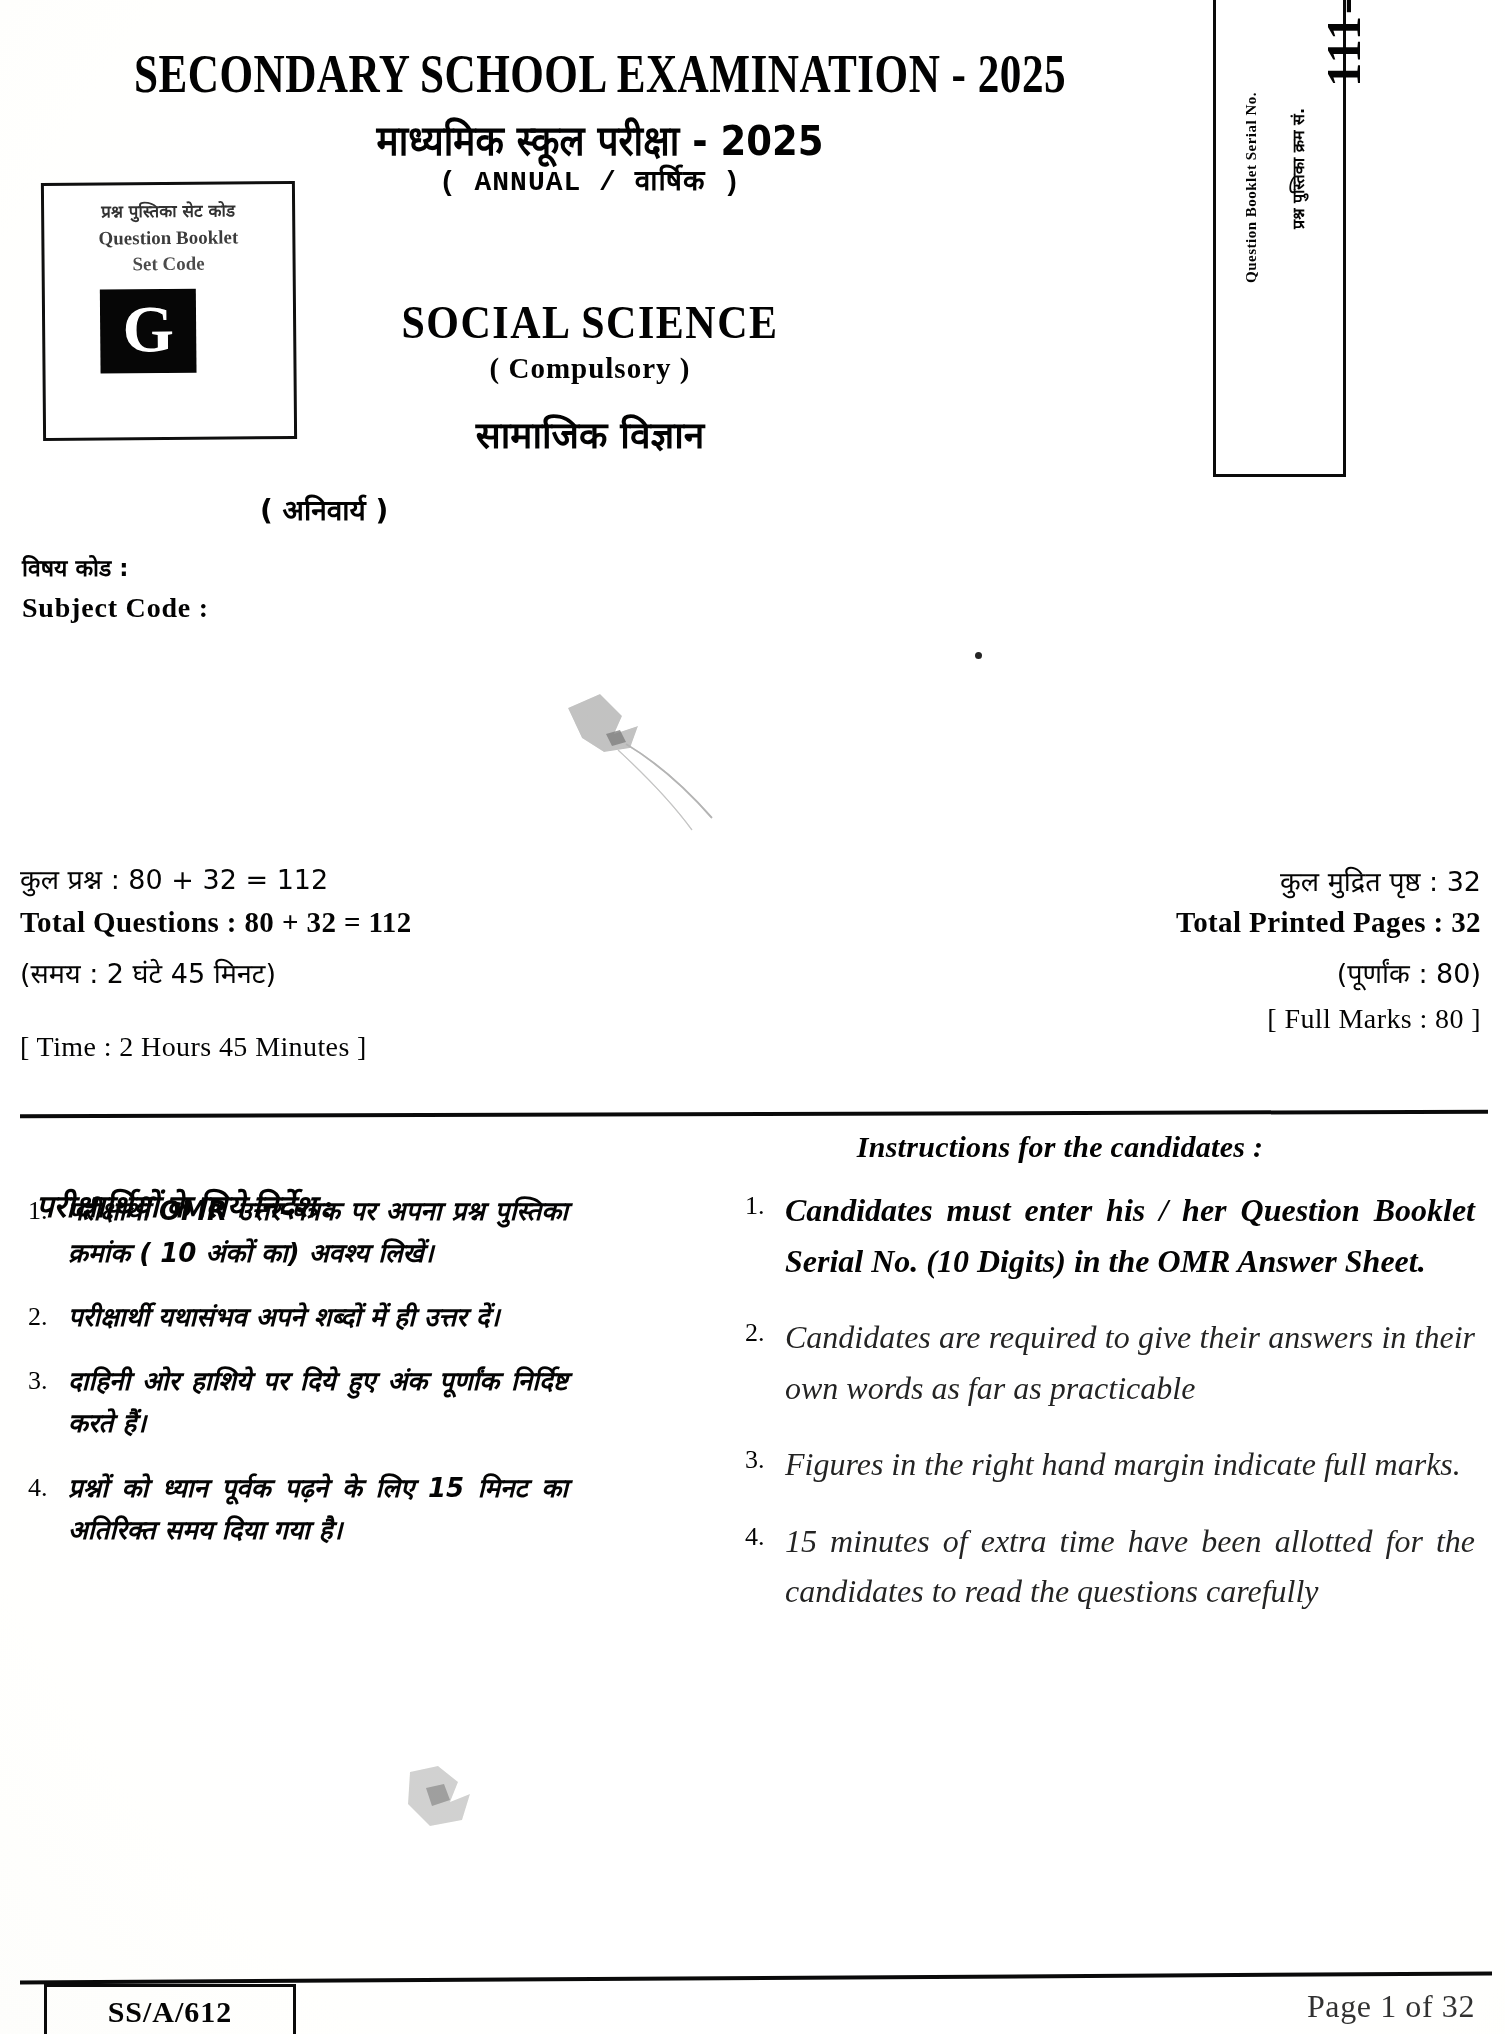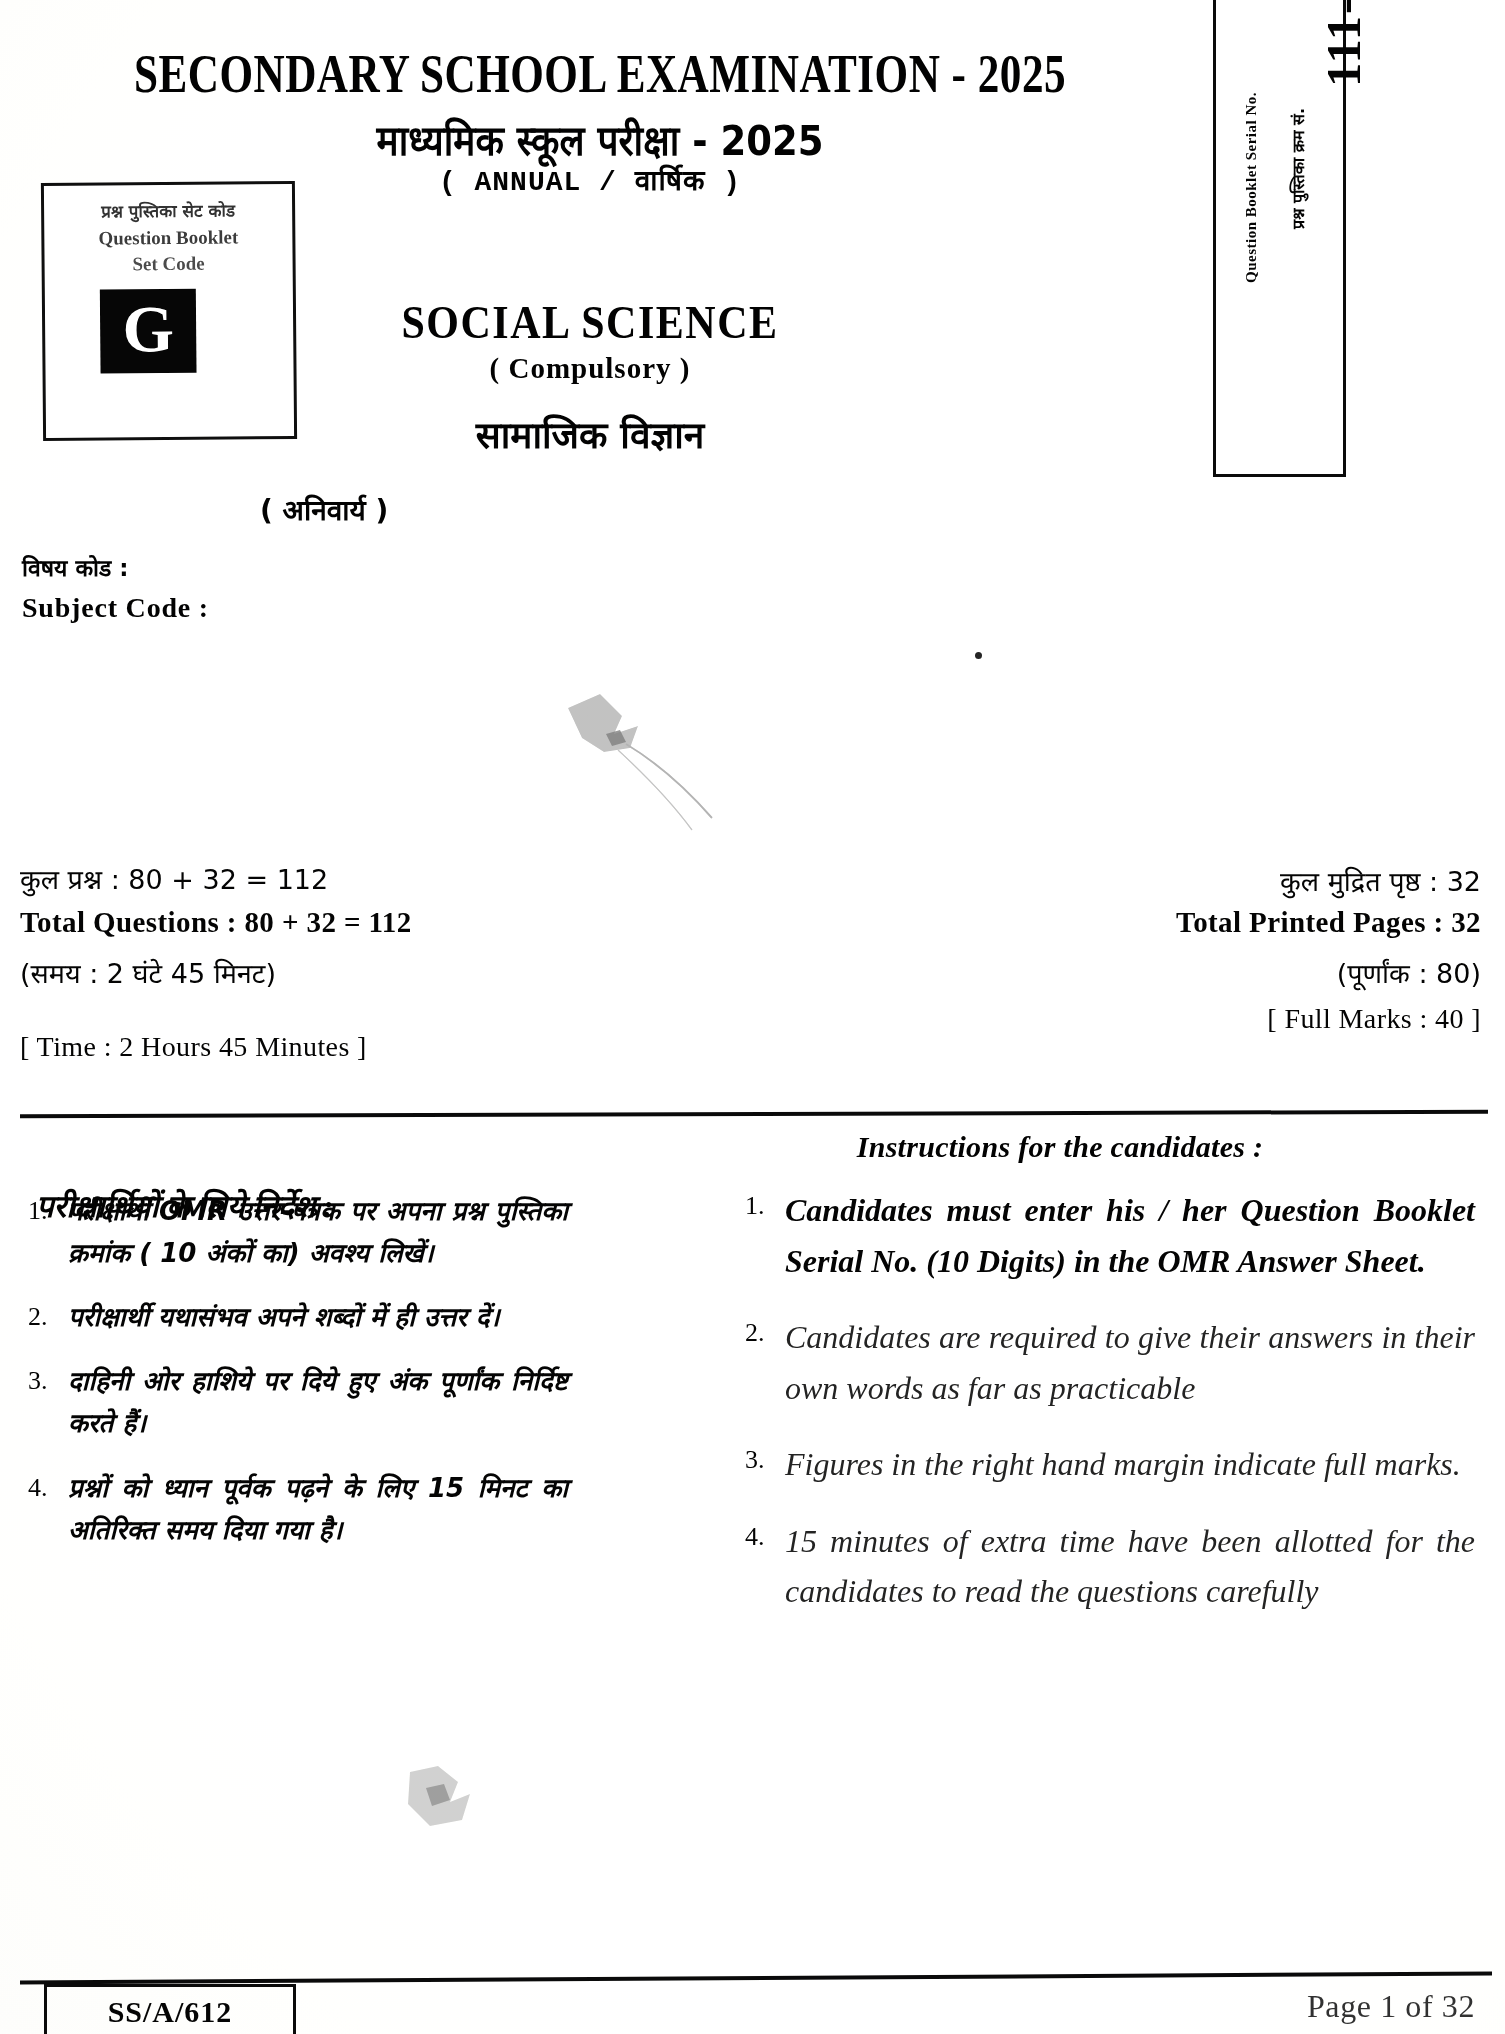--- a/index.html
+++ b/index.html
@@ -461,21 +461,21 @@
 <div id="subjcode-en" class="ink">Subject Code :</div>
 
 <div class="meta-left meta-hi" style="top:860px;text-align:center;">कुल प्रश्न : 80 + 32 = 112</div>
 <div class="meta-left meta-en-b" style="top:906px;">Total Questions : 80 + 32 = 112</div>
 <div class="meta-left meta-hi" style="top:954px;">(समय : 2 घंटे 45 मिनट)</div>
 <div class="meta-left meta-en" style="top:1003px;margin-top:28px;">[ Time : 2 Hours 45 Minutes ]</div>
 
 <div class="meta-right meta-hi" style="top:862px;">कुल मुद्रित पृष्ठ : 32</div>
 <div class="meta-right meta-en-b" style="top:906px;">Total Printed Pages : 32</div>
 <div class="meta-right meta-hi" style="top:954px;">(पूर्णांक : 80)</div>
-<div class="meta-right meta-en" style="top:1003px;">[ Full Marks : 40 ]</div>
+<div class="meta-right meta-en" style="top:1003px;">[ Full Marks : 80 ]</div>
 
 <svg id="artifact-center" class="smudge" viewBox="0 0 190 150">
   <path d="M8 18 L40 4 L62 26 L54 44 L78 36 L70 58 L44 62 L22 48 Z" fill="#7d7d7d" opacity=".75"></path>
   <path d="M46 44 L60 40 L66 52 L52 56 Z" fill="#3c3c3c" opacity=".8"></path>
   <path d="M66 54 C 96 72, 124 96, 152 128" stroke="#8a8a8a" stroke-width="2" fill="none"></path>
   <path d="M58 60 C 84 84, 110 110, 132 140" stroke="#a2a2a2" stroke-width="1.4" fill="none"></path>
 </svg>
 <svg id="artifact-lower" class="smudge" viewBox="0 0 120 90">
   <path d="M10 12 L38 6 L58 22 L50 42 L70 34 L62 60 L30 66 L8 44 Z" fill="#8f8f8f" opacity=".7"></path>
   <path d="M26 28 L44 24 L50 40 L32 46 Z" fill="#454545" opacity=".75"></path>

